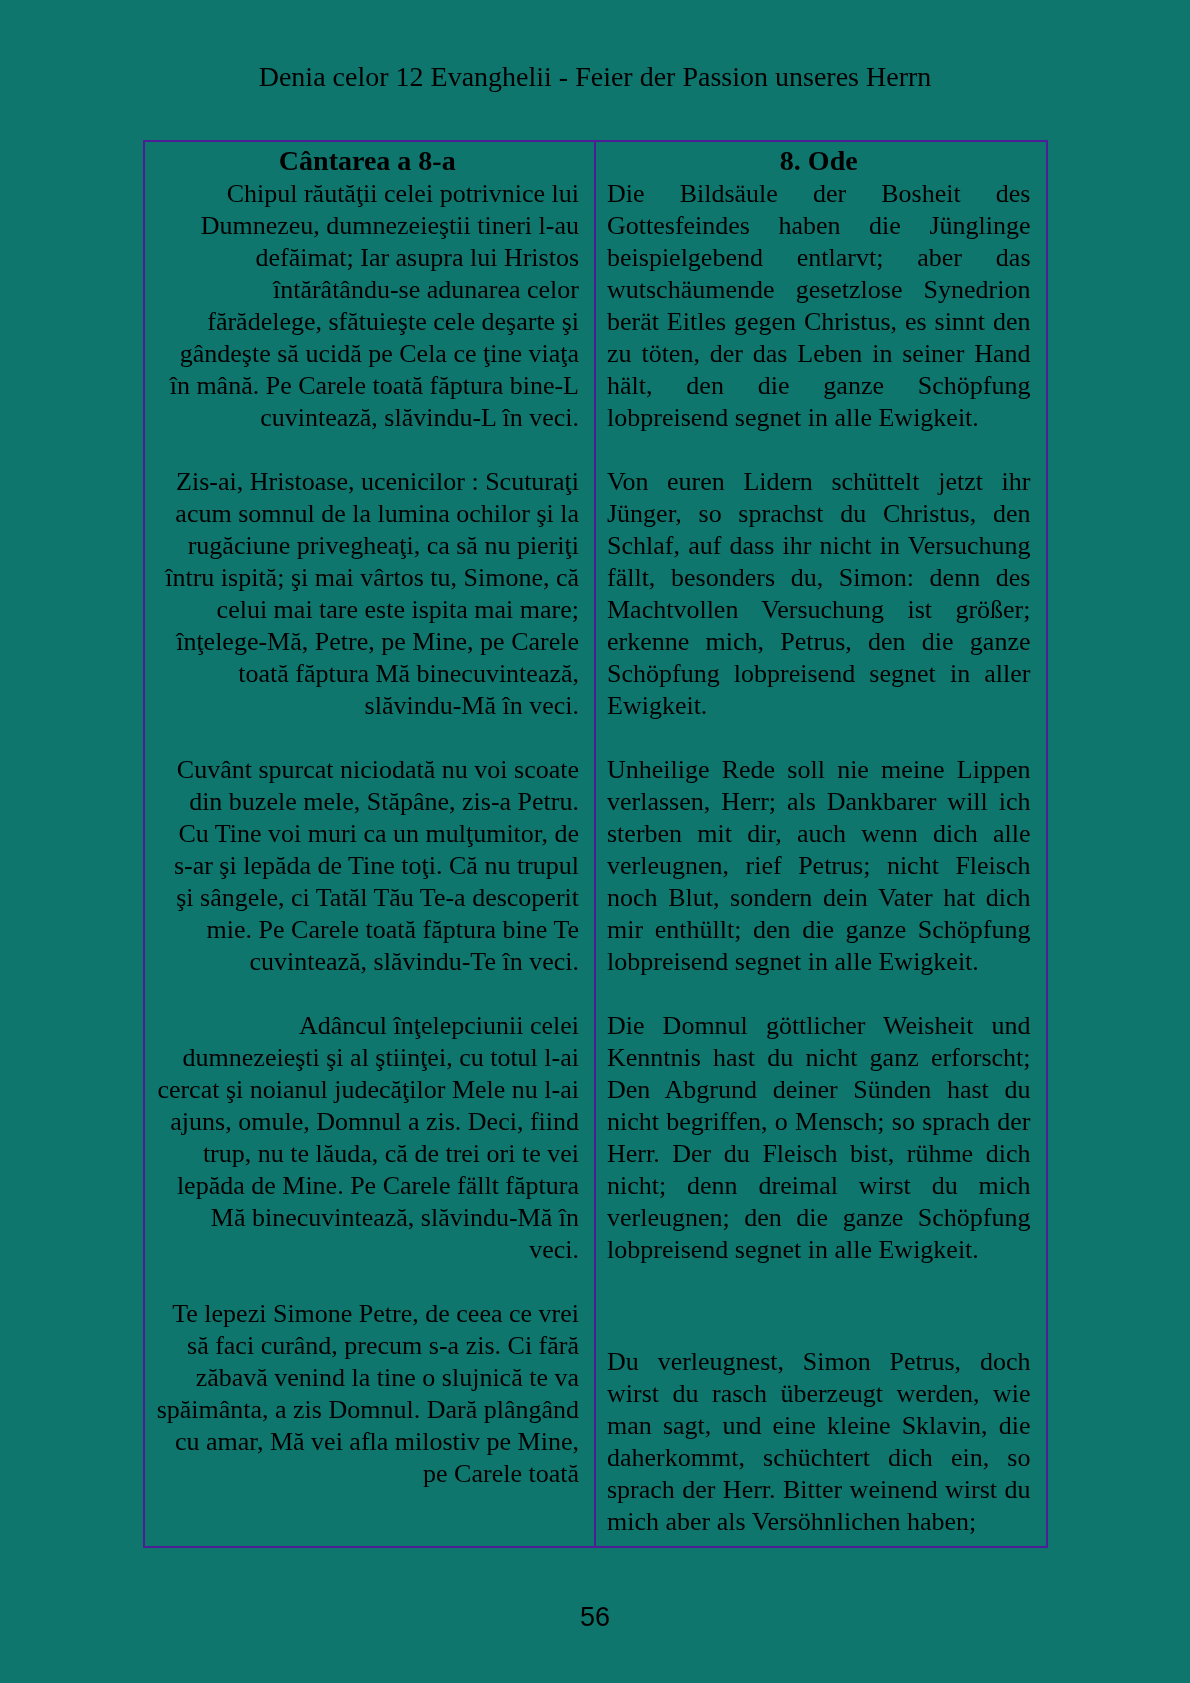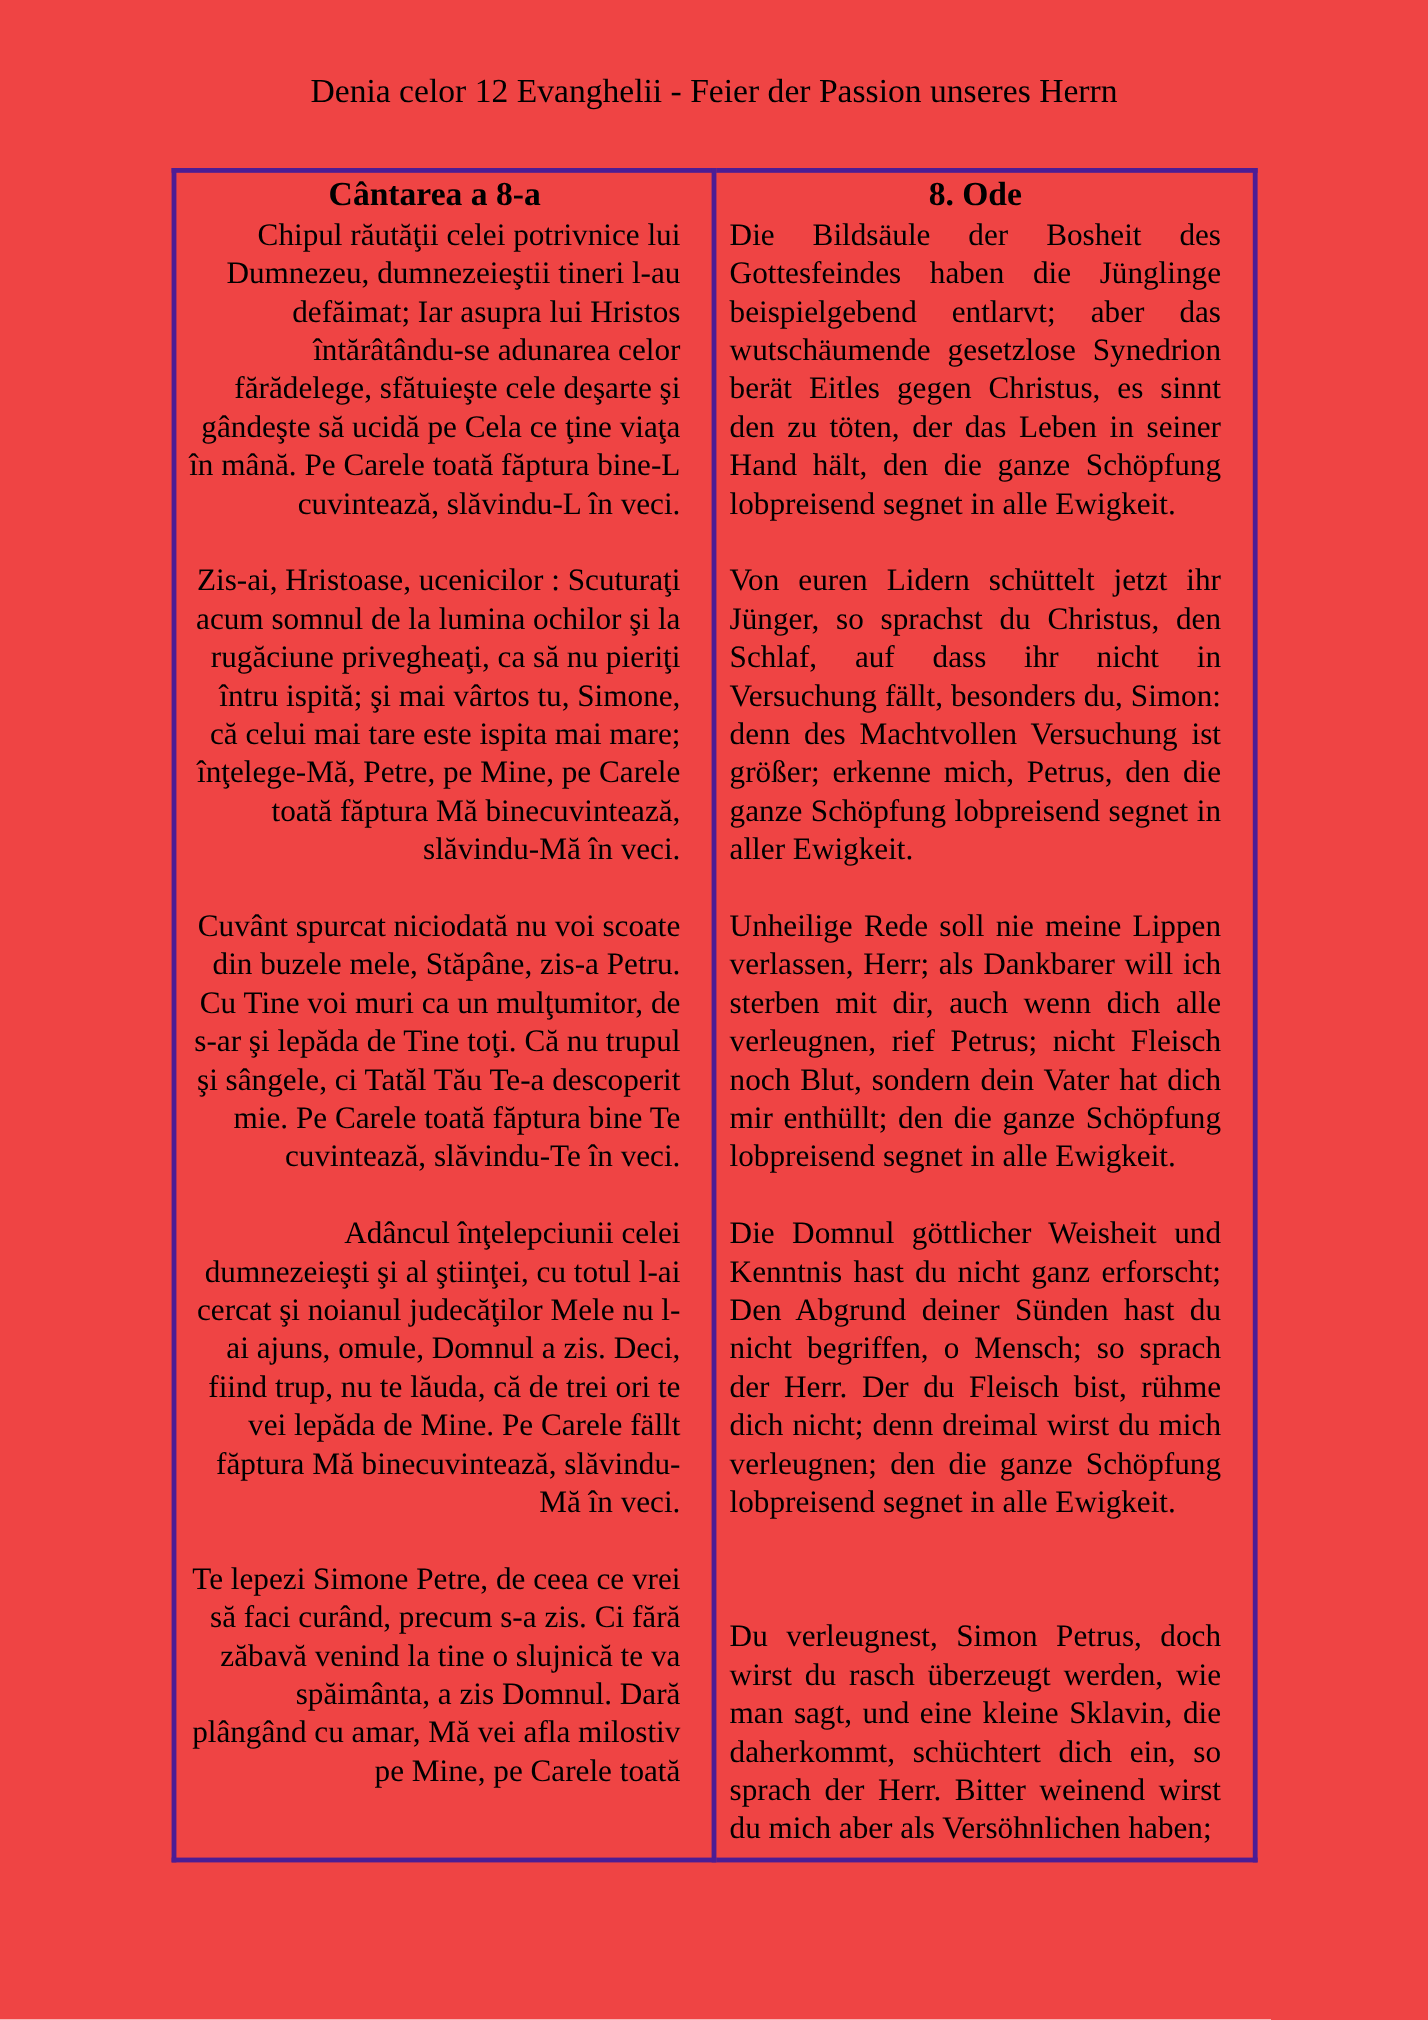--- a/index.html
+++ b/index.html
@@ -4,43 +4,43 @@
 <style>
   html, body {
     margin: 0;
     padding: 0;
     background: #ffffff;
   }
   .page {
     position: relative;
     width: 1190px;
     height: 1683px;
-    background: #ef4444;
+    background: #0f766e;
     color: #000000;
     font-family: "Liberation Serif", serif;
     overflow: hidden;
   }
   .page-header {
     padding-top: 60px;
     text-align: center;
     font-size: 28px;
     line-height: 34px;
     color: #000000;
   }
   table.content-table {
     border-collapse: collapse;
     width: 905px;
     margin: 46px auto 0 auto;
     table-layout: fixed;
   }
   table.content-table td {
-    border: 4px solid #4c1d95;
+    border: 2px solid #4c1d95;
     width: 50%;
     vertical-align: top;
-    padding: 2px 26px 8px 11px;
+    padding: 2px 15px 8px 11px;
   }
   .cell-title {
     font-size: 28px;
     font-weight: bold;
     text-align: center;
     margin: 0;
     line-height: 34px;
   }
   .content-table p {
     font-size: 26px;
@@ -90,14 +90,15 @@
           <p class="first">Die Bildsäule der Bosheit des Gottesfeindes haben die Jünglinge beispielgebend entlarvt; aber das wutschäumende gesetzlose Synedrion berät Eitles gegen Christus, es sinnt den zu töten, der das Leben in seiner Hand hält, den die ganze Schöpfung lobpreisend segnet in alle Ewigkeit.</p>
           <p>Von euren Lidern schüttelt jetzt ihr Jünger, so sprachst du Christus, den Schlaf, auf dass ihr nicht in Versuchung fällt, besonders du, Simon: denn des Machtvollen Versuchung ist größer; erkenne mich, Petrus, den die ganze Schöpfung lobpreisend segnet in aller Ewigkeit.</p>
           <p>Unheilige Rede soll nie meine Lippen verlassen, Herr; als Dankbarer will ich sterben mit dir, auch wenn dich alle verleugnen, rief Petrus; nicht Fleisch noch Blut, sondern dein Vater hat dich mir enthüllt; den die ganze Schöpfung lobpreisend segnet in alle Ewigkeit.</p>
           <p>Die Domnul göttlicher Weisheit und Kenntnis hast du nicht ganz erforscht; Den Abgrund deiner Sünden hast du nicht begriffen, o Mensch; so sprach der Herr. Der du Fleisch bist, rühme dich nicht; denn dreimal wirst du mich verleugnen; den die ganze Schöpfung lobpreisend segnet in alle Ewigkeit.</p>
           <p class="gap-extra">Du verleugnest, Simon Petrus, doch wirst du rasch überzeugt werden, wie man sagt, und eine kleine Sklavin, die daherkommt, schüchtert dich ein, so sprach der Herr. Bitter weinend wirst du mich aber als Versöhnlichen haben;</p>
         </td>
       </tr>
     </tbody>
   </table>
 
+  <div class="page-number">56</div>
 
 </div>
 
 </body></html>

